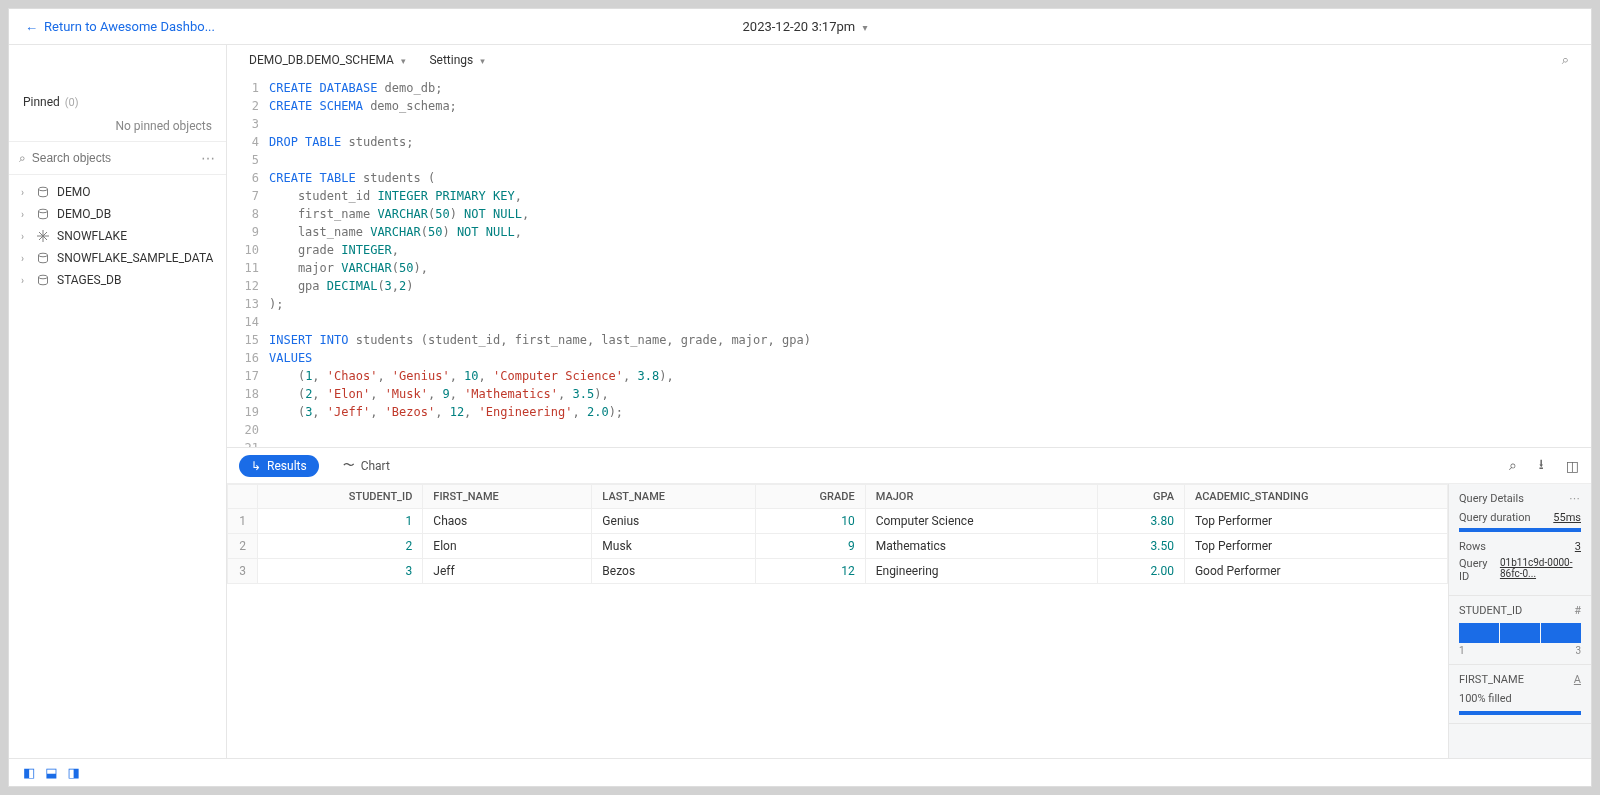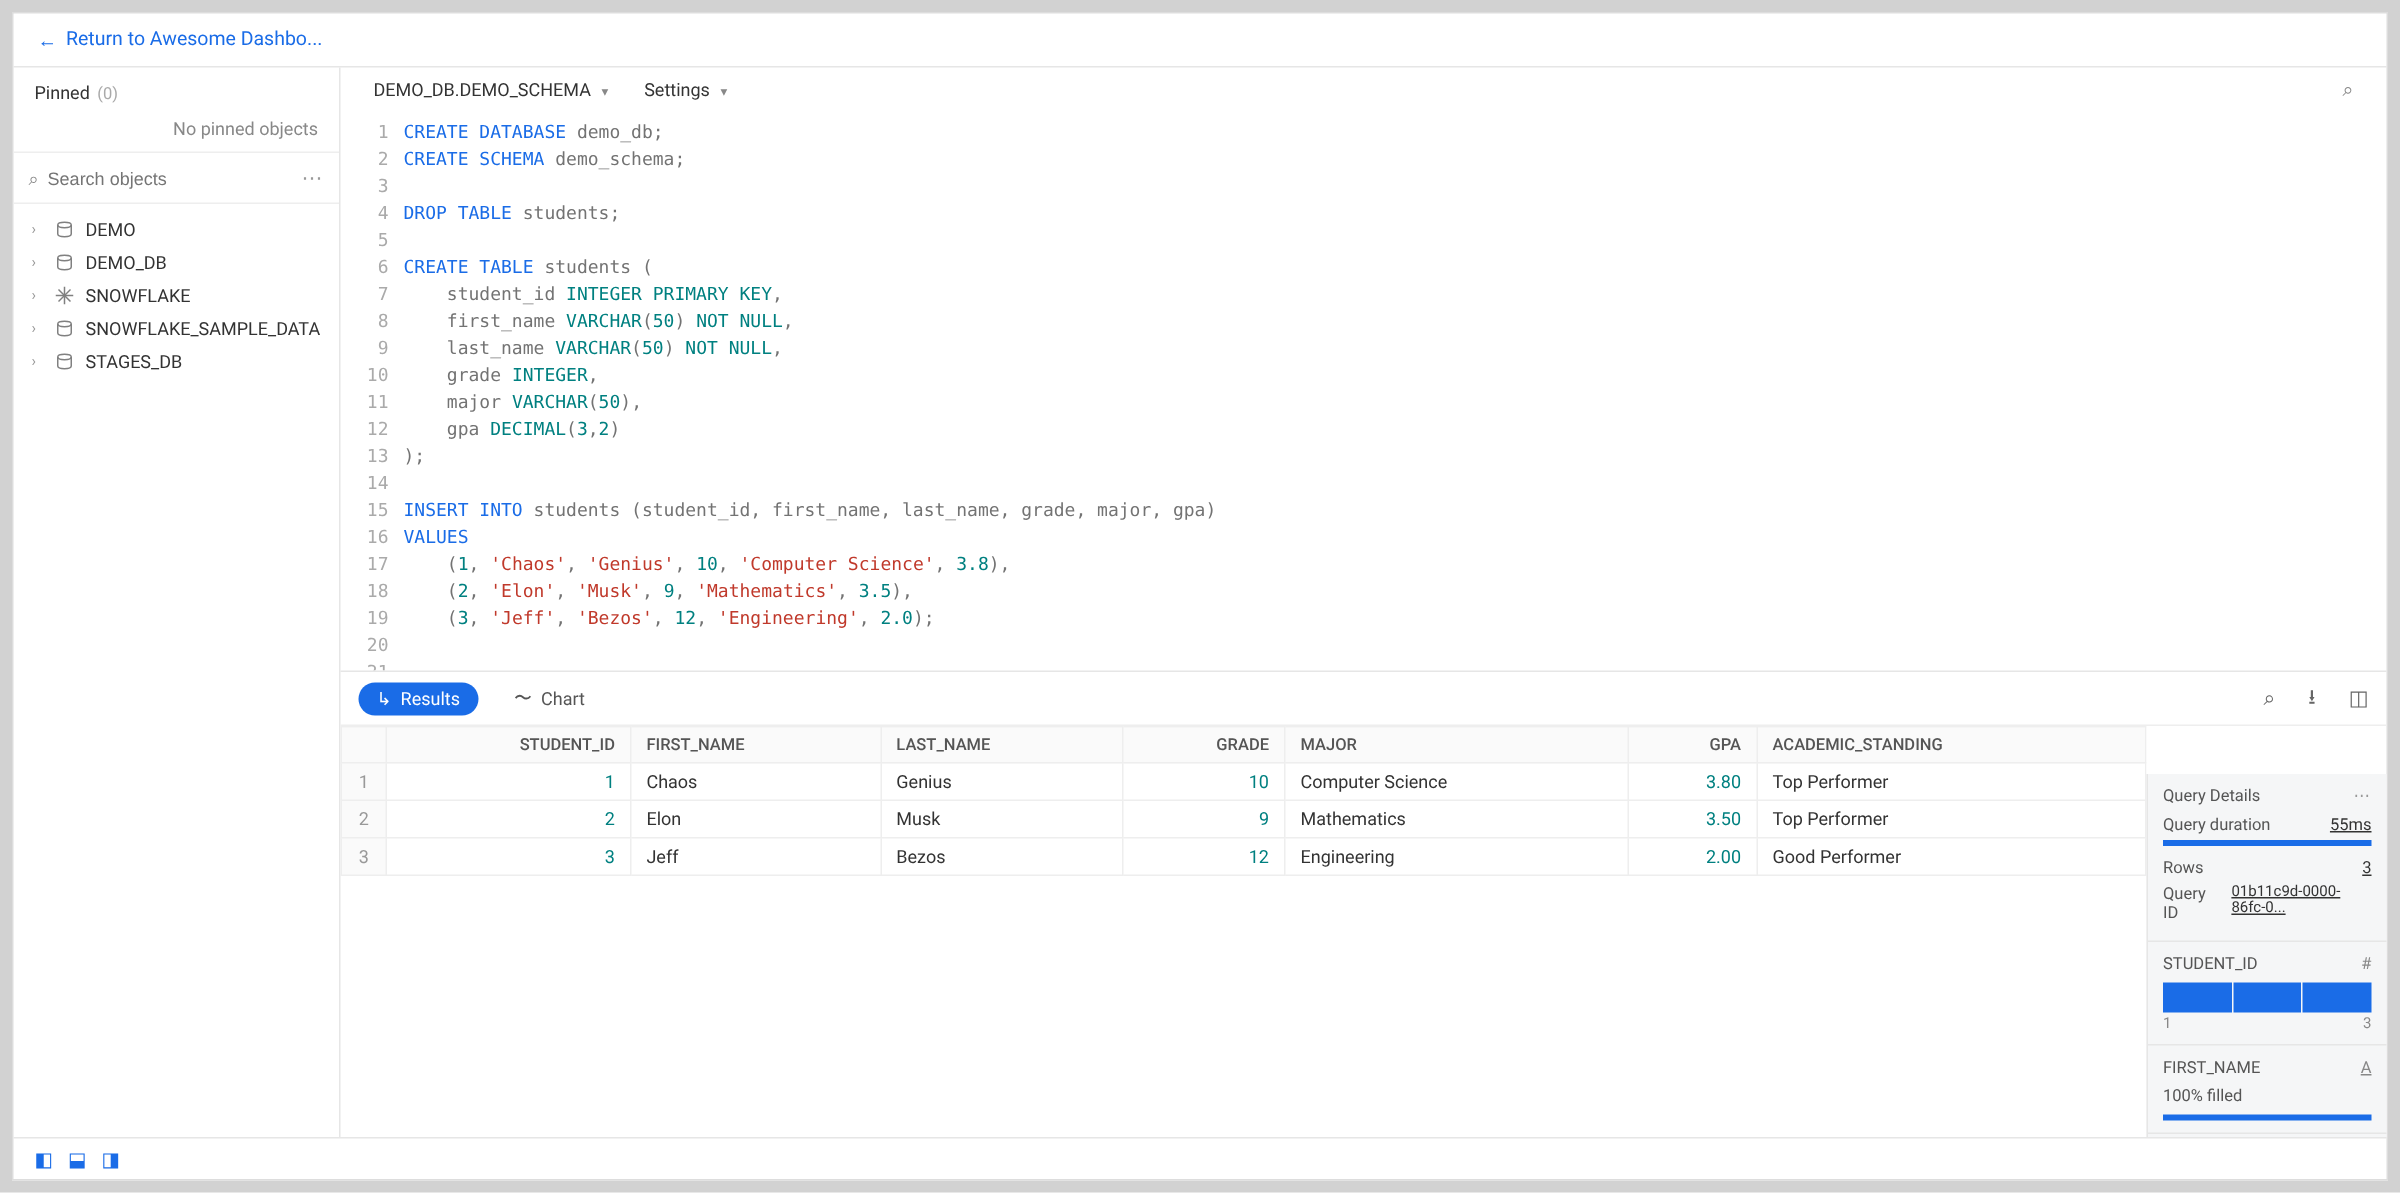--- a/index.html
+++ b/index.html
@@ -16,21 +16,21 @@
 .toolbar .fit-btn { width: 30px; height: 22px; border: 1px solid #ddd; border-radius: 4px; display: flex; align-items: center; justify-content: center; cursor: pointer; color: #666; font-size: 11px; }
 .toolbar .spacer { flex: 1; }
 .toolbar .code-versions { color: #666; font-size: 12px; cursor: pointer; margin-right: 10px; }
 .toolbar .run-btn { background: #1a6ce7; color: #fff; border-radius: 6px; height: 26px; width: 42px; display: flex; align-items: center; justify-content: center; cursor: pointer; gap: 4px; }
 .toolbar .run-btn .play { font-size: 11px; }
 .toolbar .run-btn .caretd { font-size: 9px; }
 
 .body { flex: 1; display: flex; min-height: 0; }
 .sidebar { width: 218px; border-right: 1px solid #e6e6e6; display: flex; flex-direction: column; }
 .pinned { padding: 10px 14px 8px; border-bottom: 1px solid #eee; }
-.pinned .hd { font-size: 12px; color: #333; }
+.pinned .hd { font-size: 12px; color: #333; margin-top: 40px; }
 .pinned .hd .count { color: #aaa; font-size: 11px; margin-left: 2px; }
 .pinned .empty { font-size: 12px; color: #888; margin-top: 10px; text-align: right; }
 .search-row { display: flex; align-items: center; padding: 8px 10px; border-bottom: 1px solid #eee; color: #888; }
 .search-row .mag { font-size: 12px; margin-right: 6px; }
 .search-row input { border: none; outline: none; font-size: 12px; flex: 1; color: #ef4444; background: transparent; }
 .search-row .dots { color: #999; font-size: 14px; cursor: pointer; letter-spacing: 1px; }
 .tree { padding: 6px 6px; font-size: 12px; color: #333; }
 .tree-item { display: flex; align-items: center; gap: 6px; padding: 4px 6px; cursor: pointer; }
 .tree-item .exp { color: #999; width: 10px; font-size: 10px; }
 .tree-item .ic { color: #808080; font-size: 11px; width: 14px; }
@@ -60,21 +60,21 @@
 
 .results-area { flex: 1; display: flex; border-top: 1px solid #eee; min-height: 0; }
 .grid-wrap { flex: 1; overflow: auto; }
 table.grid { border-collapse: collapse; width: 100%; font-size: 12px; }
 table.grid th, table.grid td { border: 1px solid #eee; padding: 5px 10px; }
 table.grid th { background: #fafafa; color: #555; font-weight: 500; text-align: left; font-size: 11px; }
 table.grid .rownum { width: 30px; text-align: center; color: #999; background: #fafafa; }
 table.grid td.num { text-align: right; }
 table.grid th.num { text-align: right; }
 
-.details { width: 160px; background: #f5f6f7; border-left: 1px solid #e6e6e6; display: flex; flex-direction: column; font-size: 11px; margin-top: 32px; }
+.details { width: 143px; background: #f5f6f7; border-left: 1px solid #e6e6e6; display: flex; flex-direction: column; font-size: 11px; }
 .details .sec { padding: 8px 10px; border-bottom: 1px solid #e6e6e6; }
 .details .sec-hd { display: flex; justify-content: space-between; align-items: center; margin-bottom: 6px; color: #555; }
 .details .sec-hd .more { color: #999; cursor: pointer; letter-spacing: 1px; }
 .details .kv { display: flex; justify-content: space-between; margin: 4px 0; color: #555; gap: 10px; }
 .details .kv .v { color: #333; text-decoration: underline; }
 .details .bar { height: 4px; background: #1a6ce7; margin: 4px 0 8px; }
 .details .qid { font-size: 10px; text-decoration: underline; color: #333; cursor: pointer; }
 .details .hist { display: flex; height: 20px; gap: 1px; margin: 6px 0 2px; }
 .details .hist .hb { flex: 1; background: #1a6ce7; }
 .details .histlabels { display: flex; justify-content: space-between; font-size: 10px; color: #888; }
@@ -88,20 +88,24 @@
 </head>
 <body>
 
 <div class="outer">
 <div class="app">
 
   <div class="header">
     <div class="back">
       <span>←</span>
       <span>Return to Awesome Dashbo...</span>
+    </div>
+    <div class="title">
+      <span>2023-12-20 3:17pm</span>
+      <span class="caret">▾</span>
     </div>
     <div class="right-space"></div>
   </div>
 
 
   <div class="body">
     <div class="sidebar">
       <div class="pinned">
         <div class="hd">
           <span>Pinned</span>

